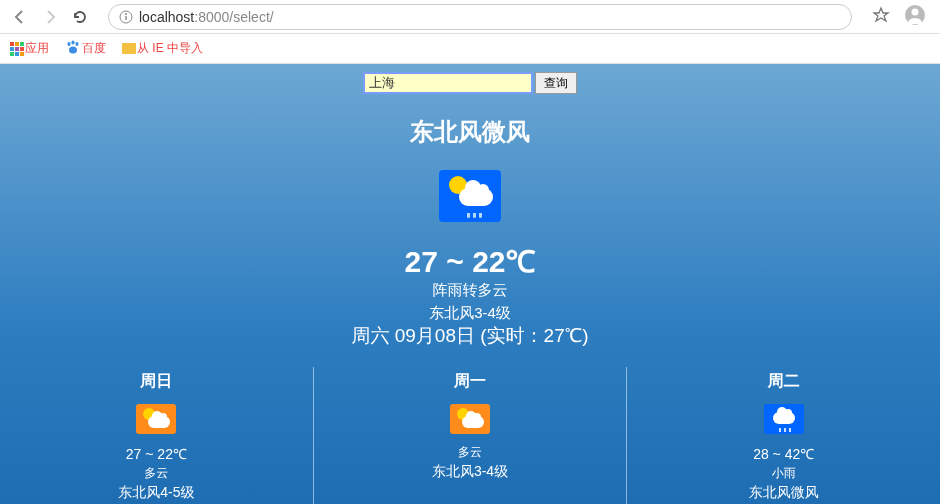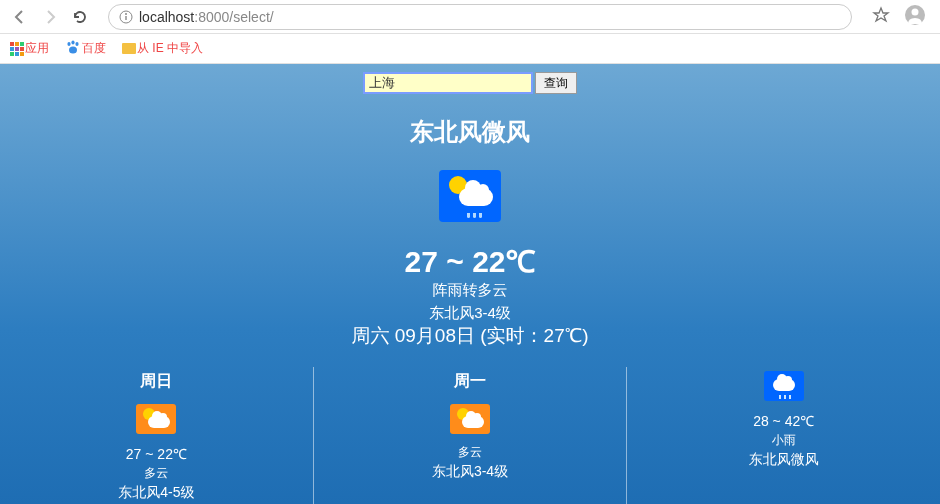--- a/index.html
+++ b/index.html
@@ -178,20 +178,21 @@
     <div class="fc-col">
       <div class="fc-day">周一</div>
       <div class="fc-icon orange">
         <div class="fc-sun"></div>
           <div class="fc-cloud"></div>
       </div>
       <div class="fc-cond">多云</div>
       <div class="fc-wind">东北风3-4级</div>
     </div>
     <div class="fc-col">
+      <div class="fc-day">周二</div>
       <div class="fc-icon blue">
         <div class="fc-cloud" style="left:9px; top:8px"></div>
         <div class="fc-drop" style="left:15px"></div>
         <div class="fc-drop" style="left:20px"></div>
         <div class="fc-drop" style="left:25px"></div>
       </div>
       <div class="fc-temp">28 ~ 42℃</div>
       <div class="fc-cond">小雨</div>
       <div class="fc-wind">东北风微风</div>
     </div>

